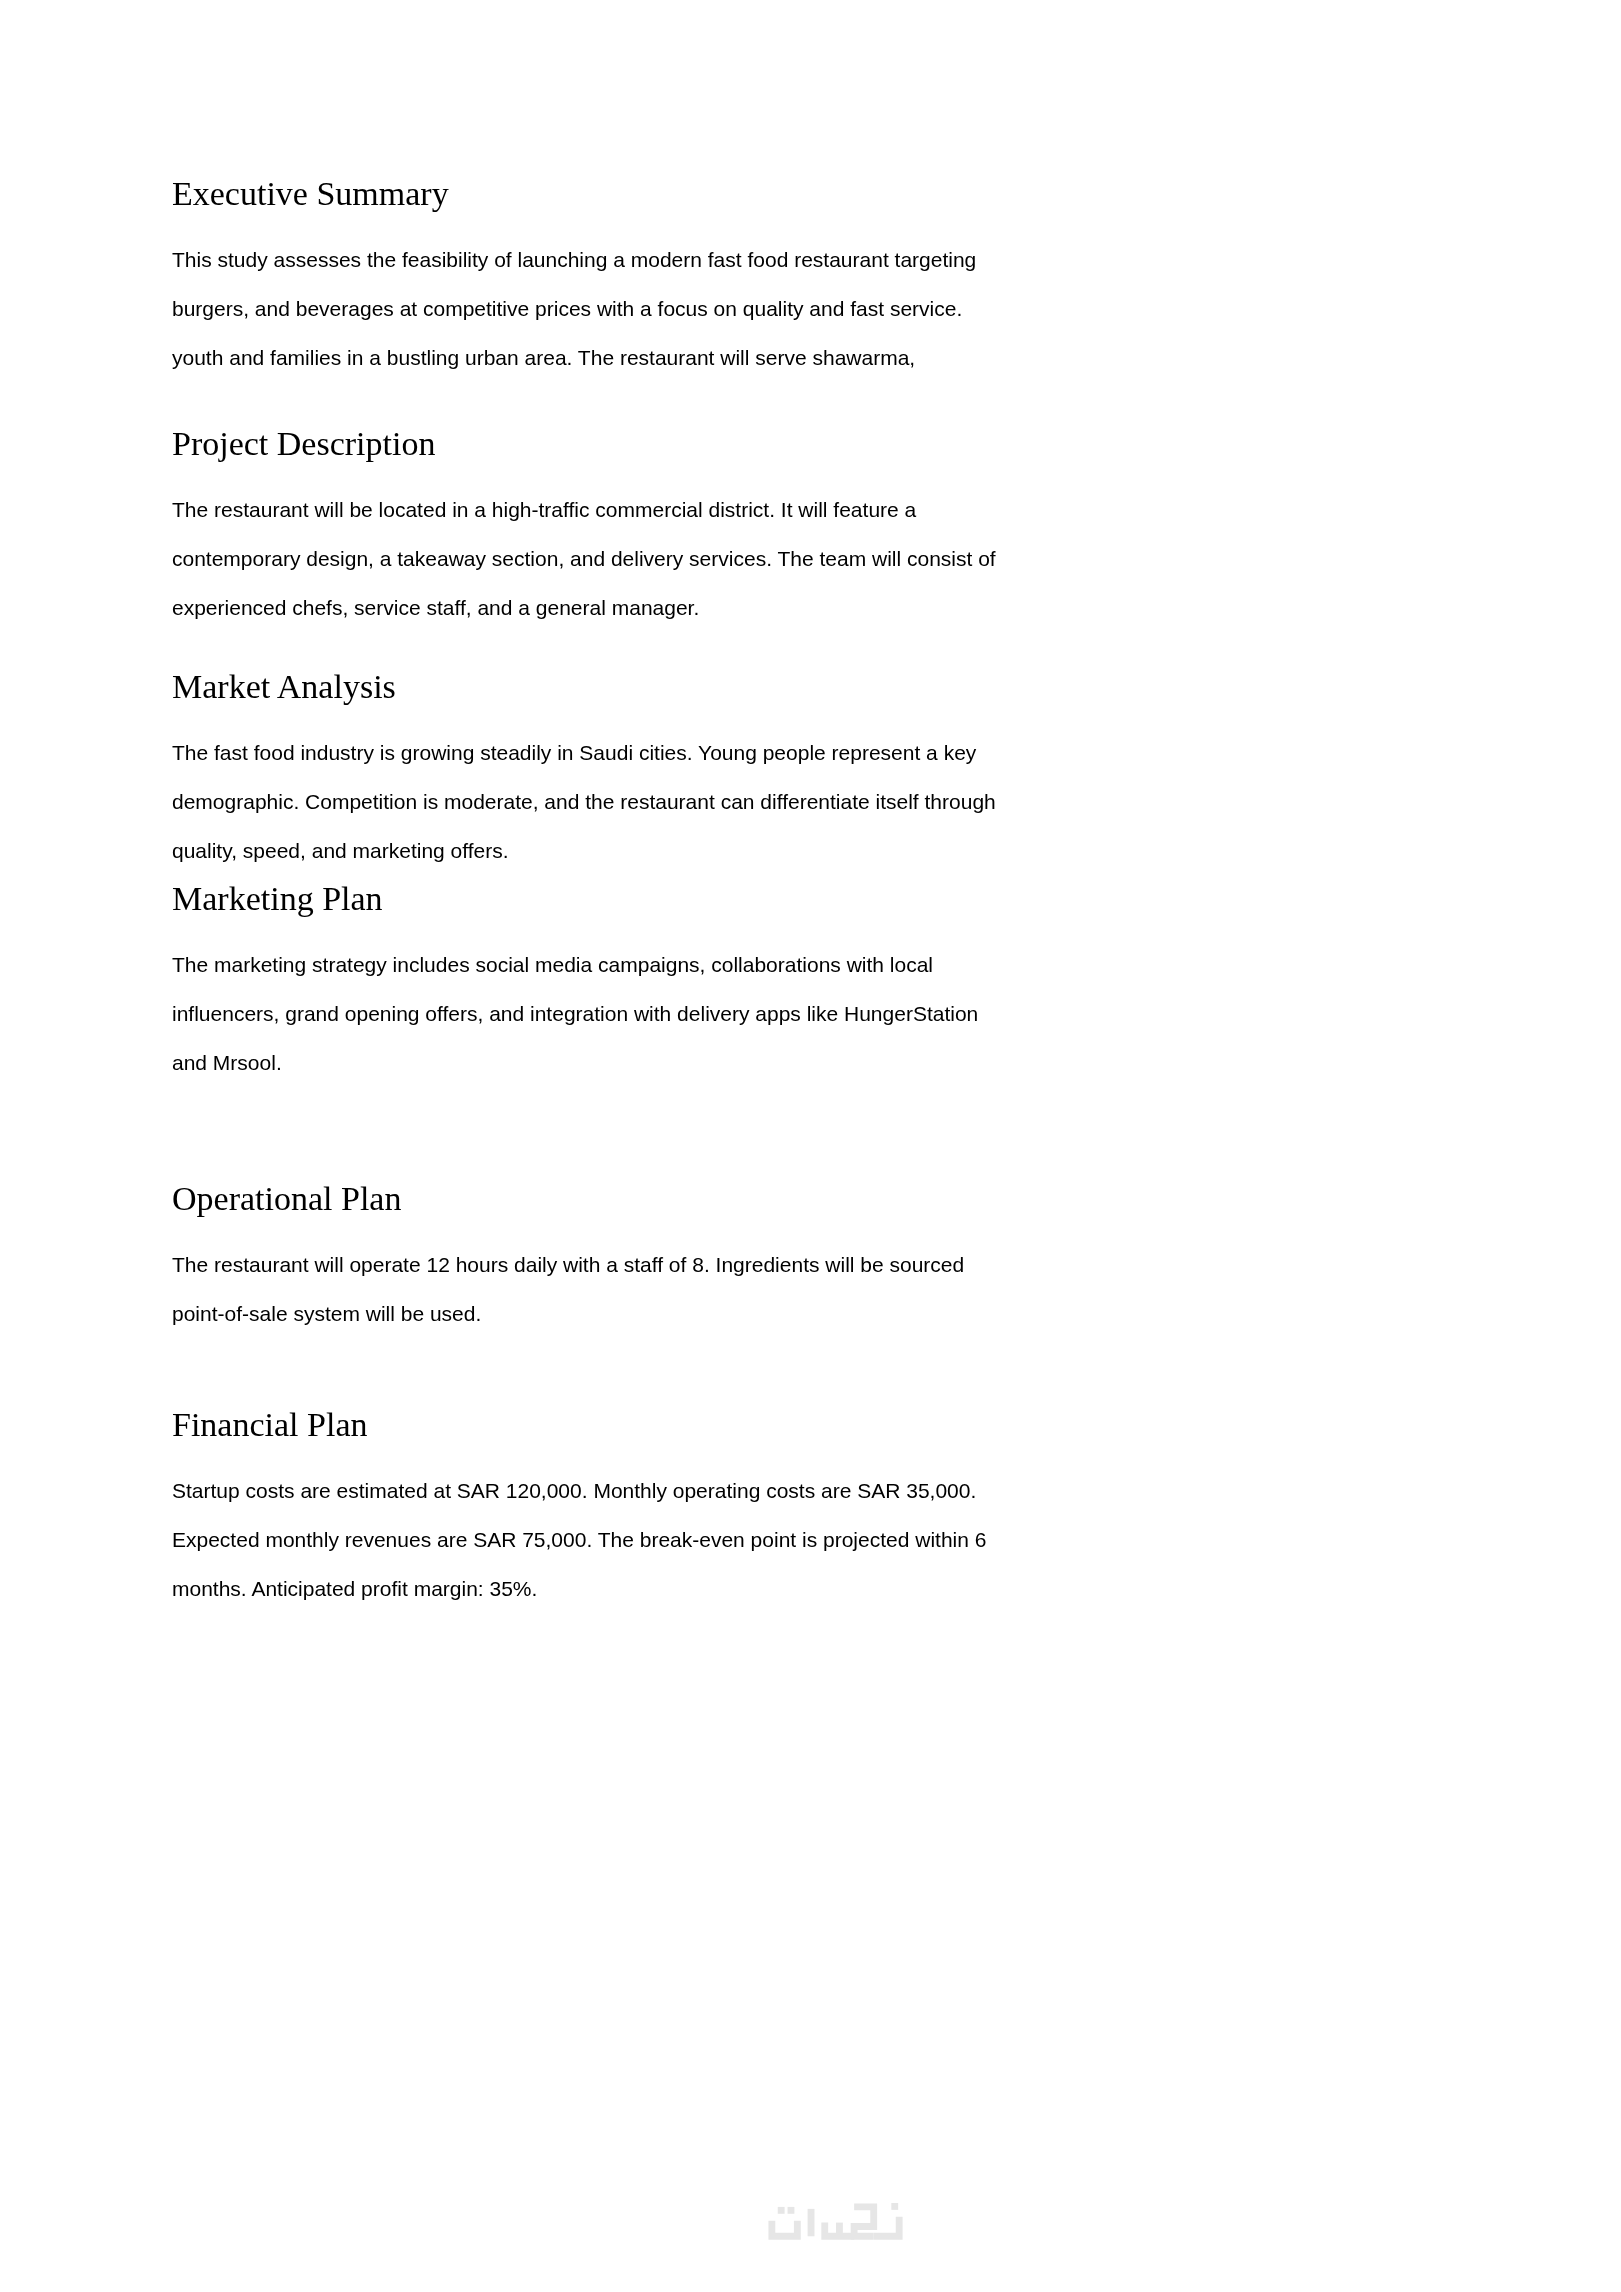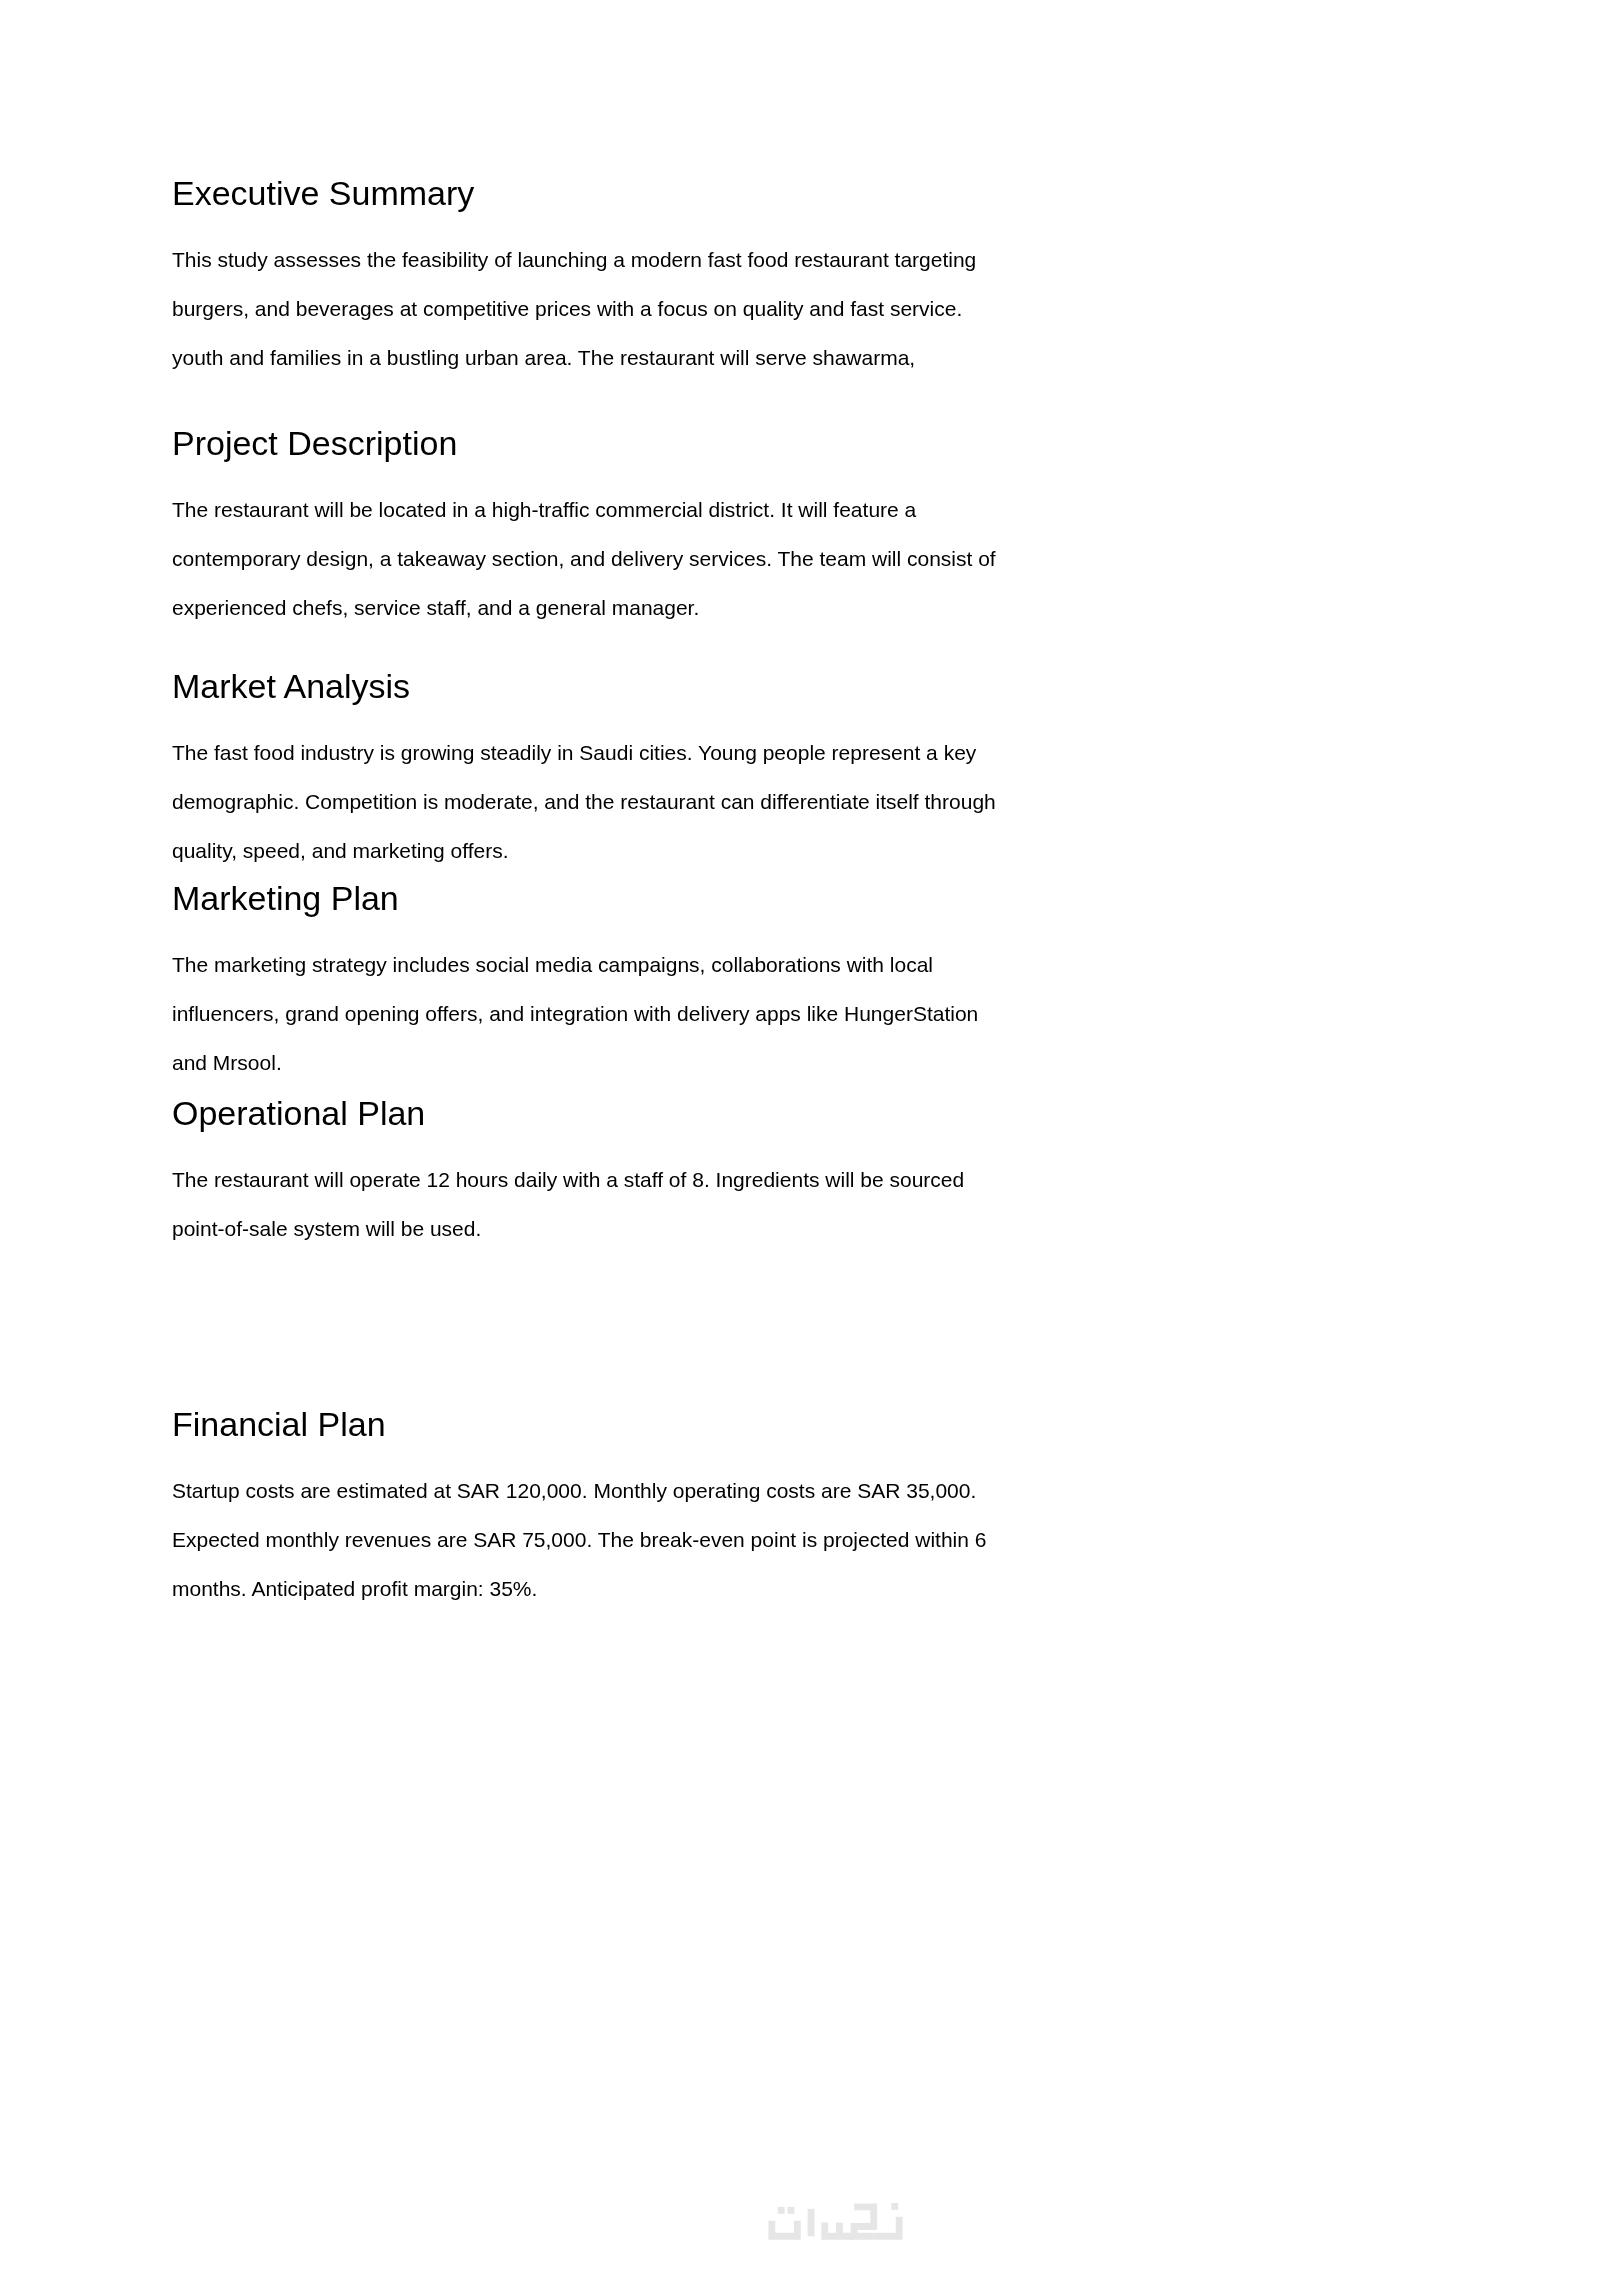--- a/index.html
+++ b/index.html
@@ -26,20 +26,21 @@
       left: 0;
       width: 1313px;
     }
     .heading {
       margin: 0;
       font-weight: normal;
       font-size: 34px;
       line-height: 39px;
       color: #000000;
       white-space: nowrap;
+      font-family: Liberation Serif, serif;
     }
     .body-text {
       margin: 0;
       margin-top: 21.6px;
       font-size: 21px;
       line-height: 49px;
       color: #000000;
     }
     .line {
       display: block;
@@ -87,21 +88,21 @@
 
   <div class="section" style="top:879px">
     <h2 class="heading">Marketing Plan</h2>
     <p class="body-text">
       <span class="line">The marketing strategy includes social media campaigns, collaborations with local</span>
       <span class="line">influencers, grand opening offers, and integration with delivery apps like HungerStation</span>
       <span class="line">and Mrsool.</span>
     </p>
   </div>
 
-  <div class="section" style="top:1094px">
+  <div class="section" style="top:1179px">
     <h2 class="heading">Operational Plan</h2>
     <p class="body-text">
       <span class="line">The restaurant will operate 12 hours daily with a staff of 8. Ingredients will be sourced</span>
       <span class="line">point-of-sale system will be used.</span>
     </p>
   </div>
 
   <div class="section" style="top:1405px">
     <h2 class="heading">Financial Plan</h2>
     <p class="body-text">

